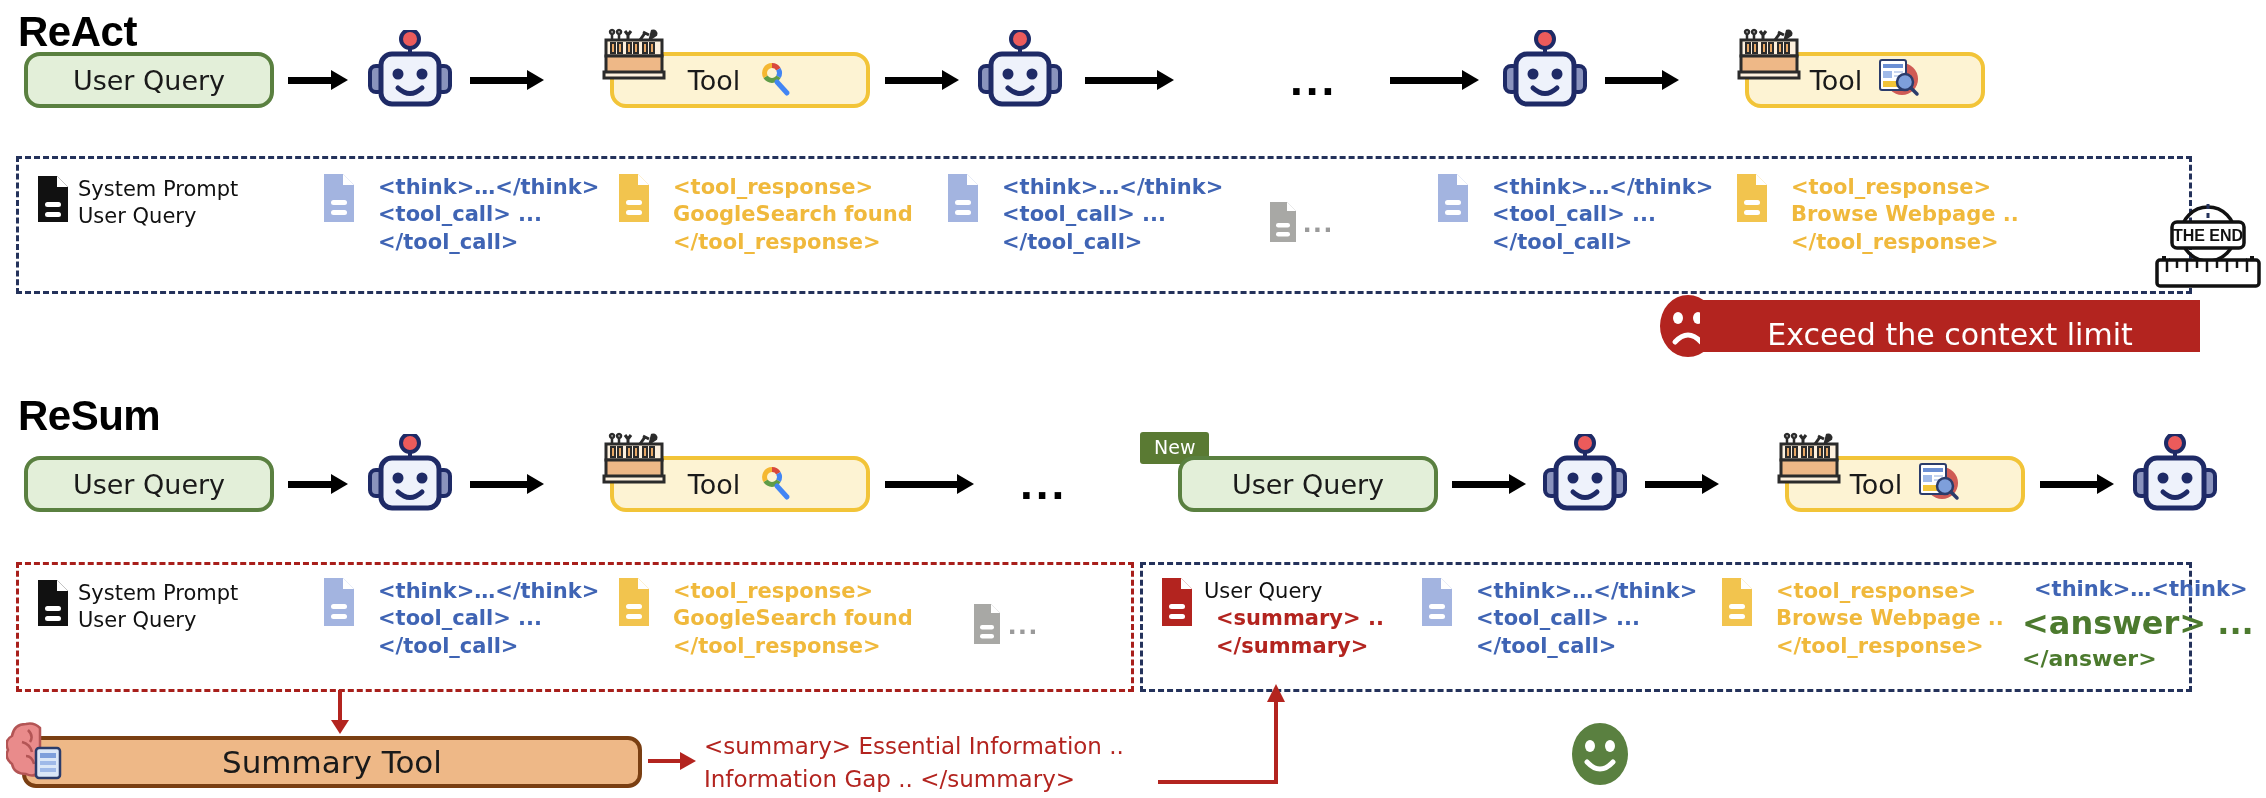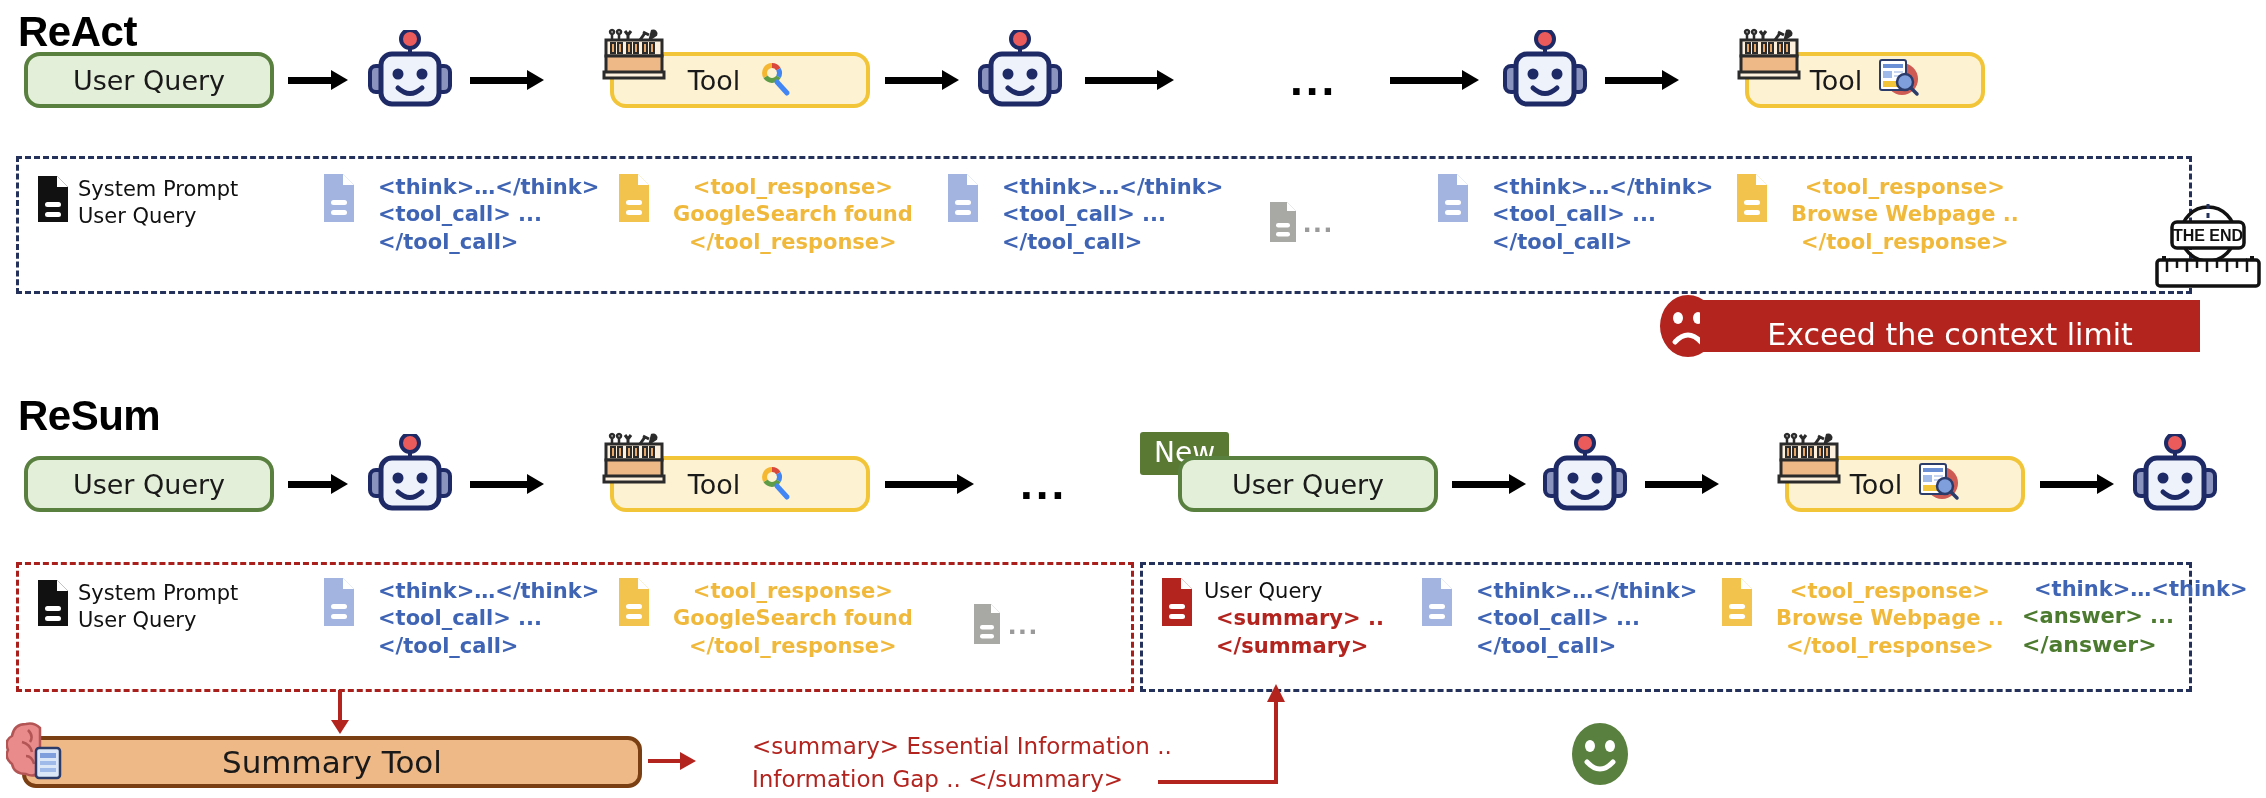--- a/index.html
+++ b/index.html
@@ -45,21 +45,21 @@
     background:#eeb887;
     border: 4px solid #7a3f12;
     border-radius: 14px;
     font-size: 31px;
   }
 
   .badge-new {
     background:#5a7a33;
     color:#fff;
     font-family:"DejaVu Sans", sans-serif;
-    font-size: 28px;
+    font-size: 19px;
     padding: 4px 14px 6px 14px;
     border-radius: 3px;
     white-space:nowrap;
   }
 
   
   .arrow { position:absolute; height:20px; }
   .arrow .shaft {
     position:absolute; left:0; top:7px; height:7px; background:#000;
   }
@@ -85,21 +85,21 @@
   .docicon { position:absolute; }
 
   .textcol {
     position:absolute;
     font-family: "DejaVu Sans", sans-serif;
     font-size: 21px;
     line-height: 1.30;
     white-space: nowrap;
   }
   .t-blue   { color:#3f64b4; }
-  .t-yellow { color:#f0b93c;text-align:center; }
+  .t-yellow { color:#f0b93c; }
   .t-red    { color:#b3241f; }
   .t-green  { color:#4c7a2e; font-weight:700; }
   .t-black  { color:#111; }
   .bold { font-weight:700;margin-left:12px; }
 
   
   .banner {
     position:absolute;
     display:flex; align-items:flex-end;
     color:#fff;
@@ -657,21 +657,21 @@
     </svg>
   </div>
   <div class="textcol t-yellow bold" style="left:1764px; top:574px;">
     <div>&lt;tool_response&gt;</div>
     <div>Browse Webpage ..</div>
     <div>&lt;/tool_response&gt;</div>
   </div>
 
   <div class="textcol" style="left:2022px; top:572px;">
     <div class="t-blue bold">&lt;think&gt;…&lt;think&gt;</div>
-    <div class="t-green" style="font-size:21px;">&lt;answer&gt; ...</div>
+    <div class="t-green" style="font-size:32px;">&lt;answer&gt; ...</div>
     <div class="t-green" style="font-size:22px;">&lt;/answer&gt;</div>
   </div>
 
   <svg class="sumarrow" style="left:325px; top:686px;" width="30" height="46">
     <line x1="15" y1="0" x2="15" y2="32" stroke="#b3241f" stroke-width="4"></line>
     <path d="M6 30 l9 14 l9 -14 z" fill="#b3241f"></path>
   </svg>
 
   <div class="pill pill-brown abs" style="left:22px; top:732px; width:620px; height:52px;">
     <span>Summary Tool</span>
@@ -685,21 +685,21 @@
       <rect x="34" y="45" width="16" height="4" fill="#9fb9e8"></rect>
       <rect x="34" y="52" width="16" height="4" fill="#9fb9e8"></rect>
     </svg>
   </div>
 
   <svg class="sumarrow" style="left:648px; top:744px;" width="50" height="26">
     <line x1="0" y1="13" x2="34" y2="13" stroke="#b3241f" stroke-width="4"></line>
     <path d="M32 4 l16 9 l-16 9 z" fill="#b3241f"></path>
   </svg>
 
-  <div class="textcol t-red" style="left:704px; top:726px; font-size:23px; line-height:1.42;margin-left:48px;">
+  <div class="textcol t-red" style="left:704px; top:726px; font-size:23px; line-height:1.42;">
     <div>&lt;summary&gt; Essential Information ..</div>
     <div>Information Gap .. &lt;/summary&gt;</div>
   </div>
 
   <svg class="sumarrow" style="left:1158px; top:678px;" width="160" height="110">
     <path d="M0 100 L118 100 L118 16" stroke="#b3241f" stroke-width="4" fill="none"></path>
     <path d="M109 20 l9 -18 l9 18 z" fill="#b3241f"></path>
   </svg>
 
   <div class="face abs" style="left:1570px; top:718px;">

